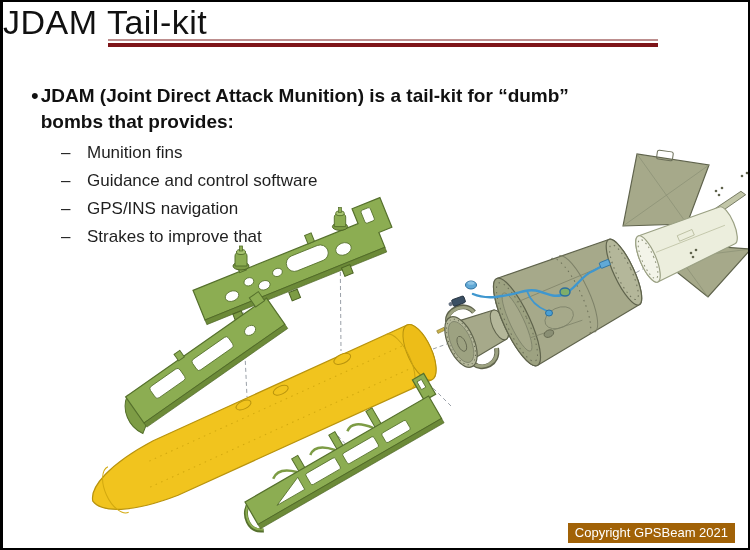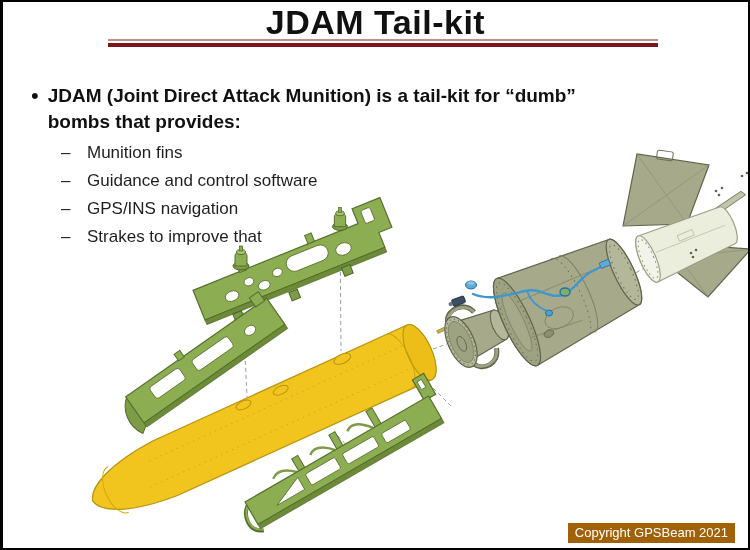--- a/index.html
+++ b/index.html
@@ -2,31 +2,31 @@
 <html><head>
 <meta charset="utf-8">
 <style>
   html,body{margin:0;padding:0;background:#fff;}
   .slide{
     position:relative;width:750px;height:550px;box-sizing:border-box;
     background:#ffffff;border:2px solid #000;border-left-width:3px;
     font-family:"Liberation Sans", sans-serif;overflow:hidden;
   }
   .title{
-    position:absolute;top:1px;left:0;right:0;text-align:center;
-    font-size:34px;font-weight:bold;color:#111;letter-spacing:.5px;
+    position:absolute;top:1px;left:0;right:0;
+    font-size:34px;font-weight:normal;color:#111;letter-spacing:.5px;
   }
   .rule{position:absolute;left:105px;width:550px;top:37px;}
   .rule-light{height:2px;background:#bd8f8f;}
   .rule-gap{height:2px;background:#ffffff;}
   .rule-dark{height:4px;background:#7e1519;}
   .bullet-row{position:absolute;top:81px;left:28px;display:flex;align-items:flex-start;}
   .bullet-dot{font-size:22px;line-height:26px;color:#111;}
   .bullet-text{
-    margin-left:9px;max-width:560px;font-size:19px;font-weight:bold;
+    margin-left:2px;max-width:560px;font-size:19px;font-weight:bold;
     line-height:26px;color:#111;
   }
   .sublist{position:absolute;left:58px;top:141px;}
   .subrow{display:flex;height:19px;margin-bottom:9px;font-size:17px;color:#1f1f1f;}
   .subdash{width:26px;}
   .copyright{
     position:absolute;right:13px;bottom:5px;background:#a16207;color:#fff;
     font-size:13px;padding:2px 7px 3px;white-space:nowrap;
   }
   .diagram{position:absolute;left:0;top:0;}

